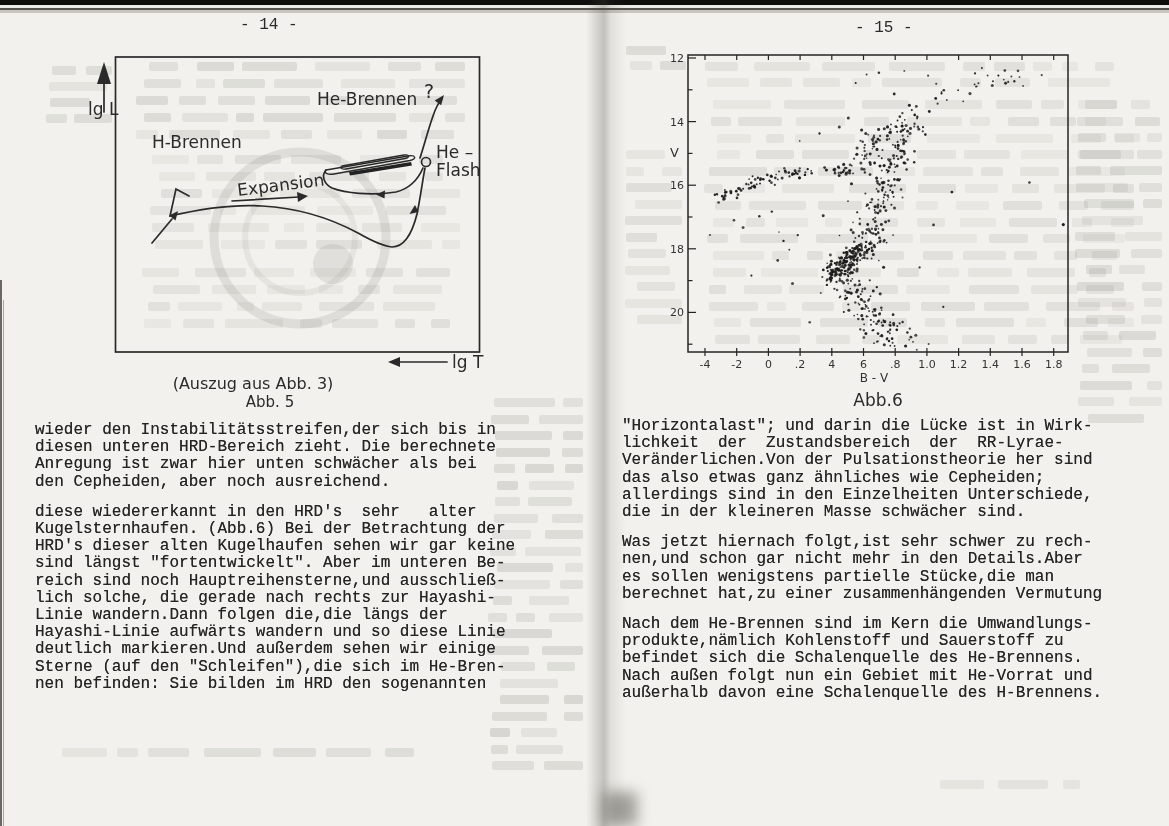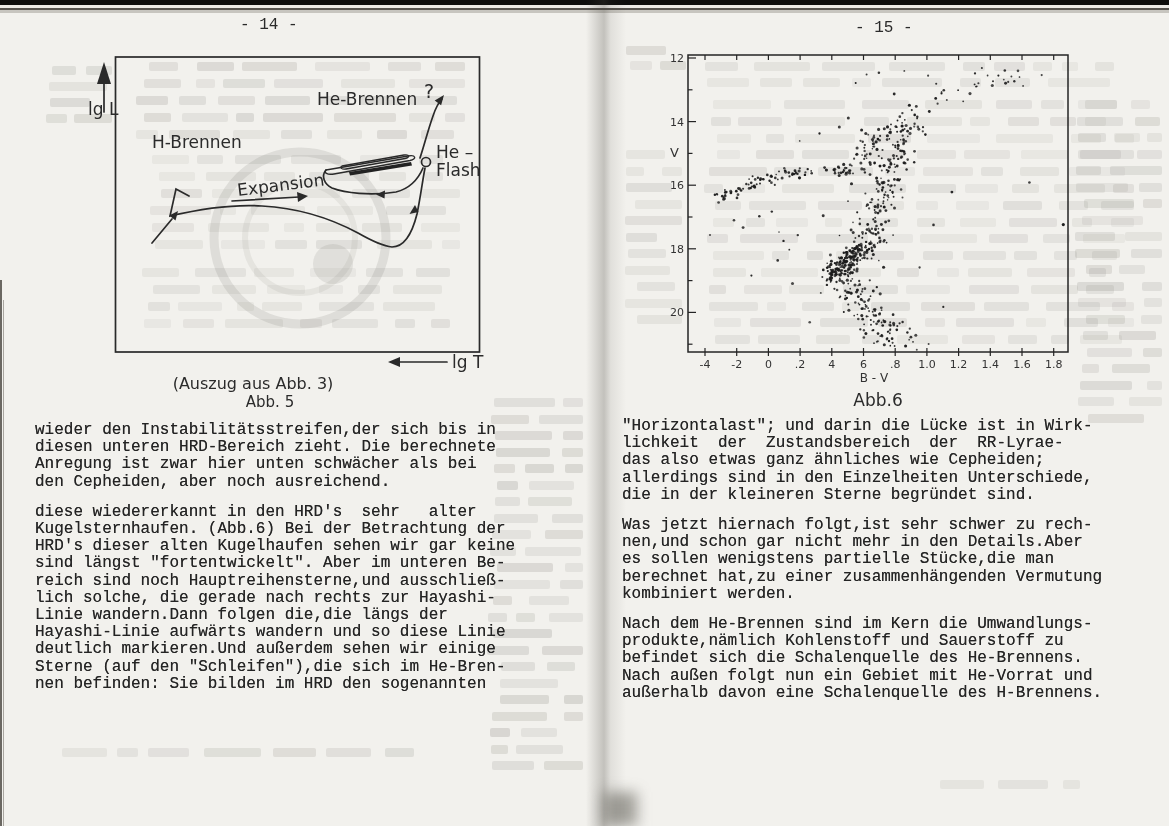--- a/index.html
+++ b/index.html
@@ -1280,30 +1280,30 @@
         </div>
       </div>
   </div>
 
   <div class="page abs" style="left:605px;top:0;width:564px;height:826px;">
     <div class="pagenum abs" style="left:250px;top:19px;">- 15 -</div>
     <div class="bodytext abs" id="right-text" style="left:17px;top:418px;width:530px;">
         <div class="para">
           <div class="tline">"Horizontalast"; und darin die Lücke ist in Wirk-</div>
           <div class="tline">lichkeit  der  Zustandsbereich  der  RR-Lyrae-</div>
+          <div class="tline">Veränderlichen.Von der Pulsationstheorie her sind</div>
           <div class="tline">das also etwas ganz ähnliches wie Cepheiden;</div>
           <div class="tline">allerdings sind in den Einzelheiten Unterschiede,</div>
-          <div class="tline">die in der kleineren Sterne begründet sind.</div>
+          <div class="tline">die in der kleineren Masse schwächer sind.</div>
         </div>
         <div class="para">
           <div class="tline">Was jetzt hiernach folgt,ist sehr schwer zu rech-</div>
           <div class="tline">nen,und schon gar nicht mehr in den Details.Aber</div>
           <div class="tline">es sollen wenigstens partielle Stücke,die man</div>
           <div class="tline">berechnet hat,zu einer zusammenhängenden Vermutung</div>
-          <div class="tline">kombiniert werden.</div>
         </div>
         <div class="para">
           <div class="tline">Nach dem He-Brennen sind im Kern die Umwandlungs-</div>
           <div class="tline">produkte,nämlich Kohlenstoff und Sauerstoff zu</div>
           <div class="tline">befindet sich die Schalenquelle des He-Brennens.</div>
           <div class="tline">Nach außen folgt nun ein Gebiet mit He-Vorrat und</div>
           <div class="tline">außerhalb davon eine Schalenquelle des H-Brennens.</div>
         </div>
       </div>
   </div>

